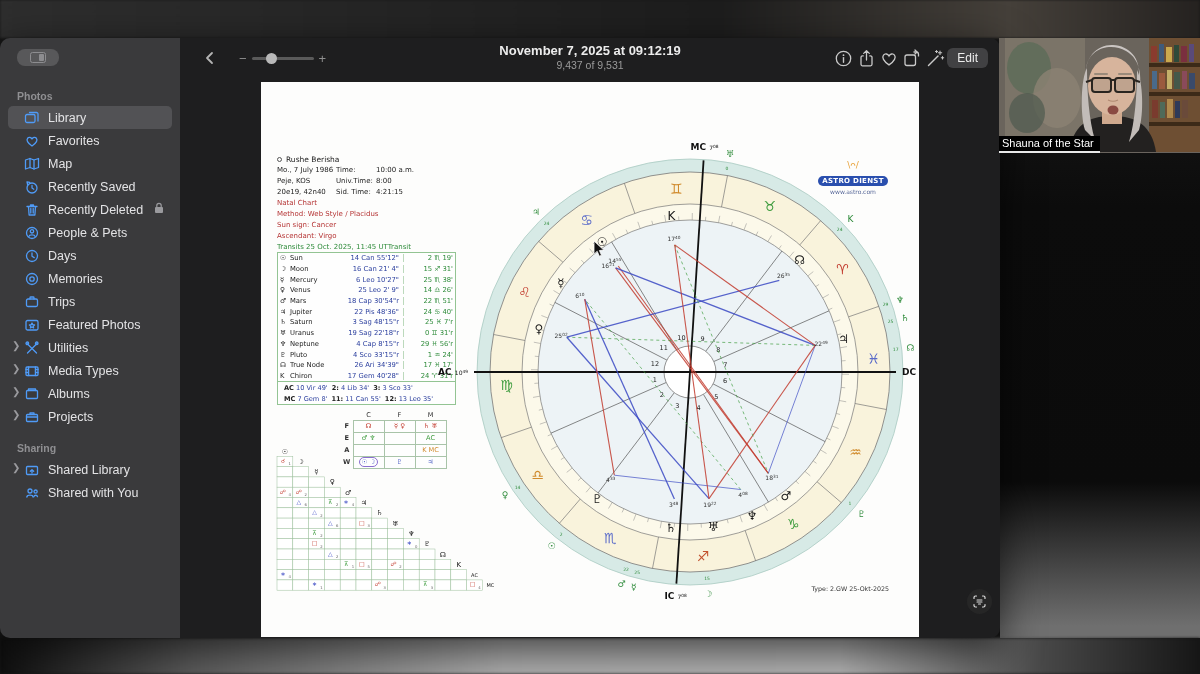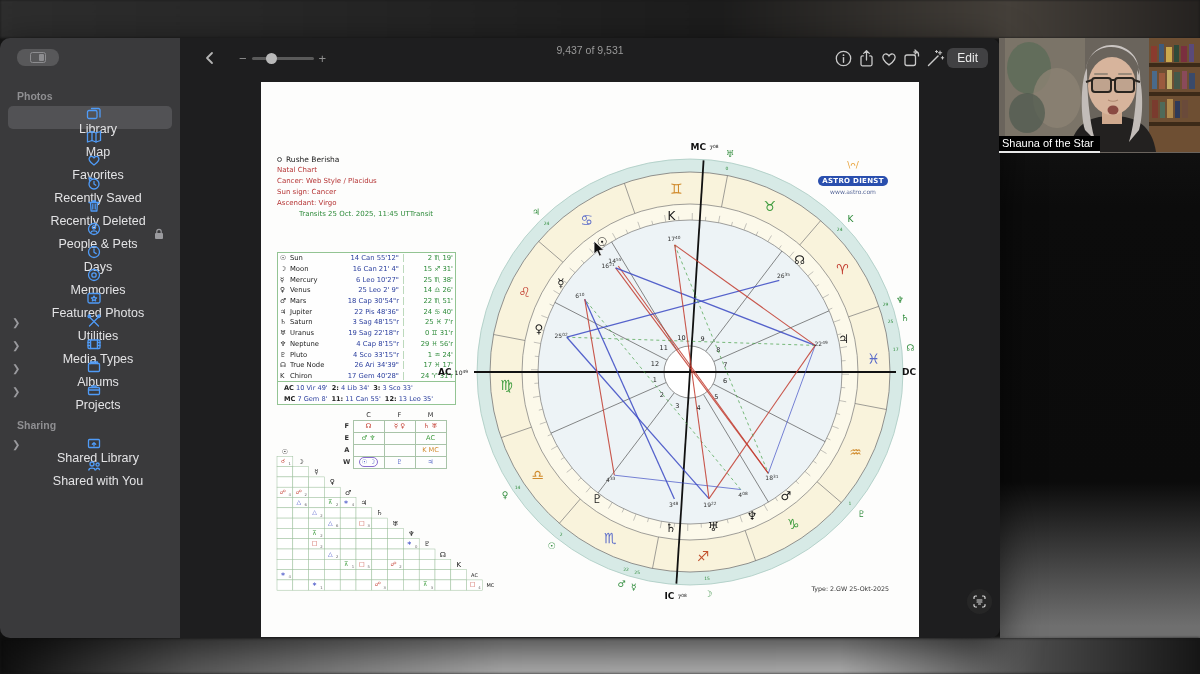--- a/index.html
+++ b/index.html
@@ -19,21 +19,21 @@
 
   
   .photos-window { position:absolute; left:0; top:38px; width:1000px; height:600px;
     border-radius:10px; overflow:hidden; display:flex; box-shadow:0 12px 40px rgba(0,0,0,.65); }
   .sidebar { width:180px; background:#3a3a3c; padding:10px 0 0 0; flex:none; position:relative; }
   .win-pill { position:absolute; left:17px; top:11px; width:42px; height:17px; background:#58585a;
     border-radius:8px; display:flex; align-items:center; justify-content:center; }
   .win-pill svg { display:block; }
   .sb-section-title { color:#8f8f92; font-size:10.5px; font-weight:bold; padding:14px 0 4px 17px; }
   .sb-item { position:relative; height:23px; display:flex; align-items:center; margin:0 8px;
-    padding-left:16px; border-radius:5px; color:#e3e3e5; font-size:12.5px; cursor:default;flex-direction:column; }
+    padding-left:16px; border-radius:5px; color:#e3e3e5; font-size:12.5px; cursor:default; }
   .sb-item.selected { background:#525255; }
   .sb-item .chev { position:absolute; left:4px; top:4px; width:9px; color:#9a9a9e; font-size:10px; }
   .sb-item .sb-ic { width:17px; height:16px; margin-right:7px; flex:none; display:flex; align-items:center; }
   .sb-item .sb-lock { margin-left:auto; margin-right:8px; }
 
   .viewer { flex:1; background:#1e1e1f; position:relative; }
   .toolbar { height:40px; display:flex; align-items:center; position:relative; padding:0 12px; }
   .tb-back { width:24px; height:24px; margin-left:6px; display:flex; align-items:center; justify-content:center; }
   .tb-zoom { display:flex; align-items:center; margin-left:12px; color:#9a9a9a; }
   .tb-zoom .minus,.tb-zoom .plus { font-size:13px; color:#8f8f8f; padding:0 5px; }
@@ -52,21 +52,21 @@
   .vlookup { position:absolute; right:8px; bottom:24px; width:25px; height:25px; border-radius:50%;
     background:rgba(40,40,40,.8); display:flex; align-items:center; justify-content:center; border:none; }
 
   
   .hdr { position:absolute; left:16px; top:72px; width:190px; font-size:7px; line-height:11px; }
   .hdr .nm { font-size:7.5px; display:flex; align-items:center; gap:4px; }
   .nm-circ { width:5px; height:5px; border:1px solid #555; border-radius:50%; display:inline-block; }
   .hdr-grid { display:grid; grid-template-columns:59px 40px auto; }
   .red { color:#b53434; }
   .grn { color:#2e8b3a; }
-  .hdr .tr-line { display:flex; justify-content:center; width:178px; }
+  .hdr .tr-line { display:flex; justify-content:flex-start; width:178px; }
 
   .ptable { position:absolute; left:16px; top:170px; width:179px; border:1px solid #93c493;
     font-size:6.8px; background:rgba(255,255,255,.55); }
   .prow { display:flex; height:10.7px; align-items:center; padding:0 2px; }
   .prow .pg { width:10px; }
   .prow .pn { flex:1; }
   .prow .pv { width:66px; text-align:right; color:#2b3f9e; }
   .prow .pt { width:50px; text-align:right; color:#2e8b3a; border-left:1px solid #bcd9bc; margin-left:4px; }
   .hrows { border-top:1px solid #93c493; font-size:6.6px; }
   .hrow { display:flex; height:11px; align-items:center; padding:0 2px; color:#2b3f9e; }
@@ -121,33 +121,33 @@
               <svg width="16" height="16" viewBox="0 0 16 16" fill="none" stroke="#4f9bf7" stroke-width="1.3" stroke-linecap="round" stroke-linejoin="round">
                 <rect x="1.5" y="4.5" width="9.5" height="8" rx="1.5"></rect>
                 <path d="M5.5 2.5h7A1.5 1.5 0 0 1 14 4v7"></path>
               </svg>
             </span>
             <span>Library</span>
           </div>
           <div class="sb-item">
             <span class="sb-ic">
               <svg width="16" height="16" viewBox="0 0 16 16" fill="none" stroke="#4f9bf7" stroke-width="1.3" stroke-linecap="round" stroke-linejoin="round">
+                <path d="M8 13C3.4 9.9 2.2 7 3.6 5.3 4.9 3.8 7 4.2 8 6c1-1.8 3.1-2.2 4.4-.7C13.8 7 12.6 9.9 8 13Z"></path>
+              </svg>
+            </span>
+            <span>Favorites</span>
+          </div>
+          <div class="sb-item">
+            <span class="sb-ic">
+              <svg width="16" height="16" viewBox="0 0 16 16" fill="none" stroke="#4f9bf7" stroke-width="1.3" stroke-linecap="round" stroke-linejoin="round">
                 <path d="M1.5 4 6 2.5l4 1.5 4.5-1.5v9L10 13 6 11.5l-4.5 1.5Z"></path>
                 <path d="M6 2.5v9M10 4v9"></path>
               </svg>
             </span>
             <span>Map</span>
-          </div>
-          <div class="sb-item">
-            <span class="sb-ic">
-              <svg width="16" height="16" viewBox="0 0 16 16" fill="none" stroke="#4f9bf7" stroke-width="1.3" stroke-linecap="round" stroke-linejoin="round">
-                <path d="M8 13C3.4 9.9 2.2 7 3.6 5.3 4.9 3.8 7 4.2 8 6c1-1.8 3.1-2.2 4.4-.7C13.8 7 12.6 9.9 8 13Z"></path>
-              </svg>
-            </span>
-            <span>Favorites</span>
           </div>
           <div class="sb-item">
             <span class="sb-ic">
               <svg width="16" height="16" viewBox="0 0 16 16" fill="none" stroke="#4f9bf7" stroke-width="1.3" stroke-linecap="round" stroke-linejoin="round">
                 <circle cx="8" cy="9" r="5"></circle>
                 <path d="M8 6.5V9l1.8 1.2M3.6 5.5 3 2.8 5.8 3.4"></path>
               </svg>
             </span>
             <span>Recently Saved</span>
           </div>
@@ -183,20 +183,29 @@
             <span>Days</span>
           </div>
           <div class="sb-item">
             <span class="sb-ic">
               <svg width="16" height="16" viewBox="0 0 16 16" fill="none" stroke="#4f9bf7" stroke-width="1.3" stroke-linecap="round" stroke-linejoin="round">
                 <circle cx="8" cy="8" r="5.5"></circle>
                 <circle cx="8" cy="8" r="2.2"></circle>
               </svg>
             </span>
             <span>Memories</span>
+          </div>
+          <div class="sb-item">
+            <span class="sb-ic">
+              <svg width="16" height="16" viewBox="0 0 16 16" fill="none" stroke="#4f9bf7" stroke-width="1.3" stroke-linecap="round" stroke-linejoin="round">
+                <rect x="2.5" y="5" width="11" height="7.5" rx="1.5"></rect>
+                <path d="M6 5V3.8A.8.8 0 0 1 6.8 3h2.4a.8.8 0 0 1 .8.8V5"></path>
+              </svg>
+            </span>
+            <span>Trips</span>
           </div>
           <div class="sb-item">
             <span class="sb-ic">
               <svg width="16" height="16" viewBox="0 0 16 16" fill="none" stroke="#4f9bf7" stroke-width="1.3" stroke-linecap="round" stroke-linejoin="round">
                 <rect x="2" y="3.5" width="12" height="9.5" rx="1.5"></rect>
                 <path d="m8 6 .8 1.6 1.8.3-1.3 1.2.3 1.8L8 10l-1.6.9.3-1.8-1.3-1.2 1.8-.3Z"></path>
               </svg>
             </span>
             <span>Featured Photos</span>
           </div>
@@ -274,20 +283,21 @@
           </svg>
         </div>
         <div class="tb-zoom">
           <span class="minus">−</span>
           <div class="tb-track">
             <div class="tb-knob"></div>
           </div>
           <span class="plus">+</span>
         </div>
         <div class="tb-title">
+          <div class="t1">November 7, 2025 at 09:12:19</div>
           <div class="t2">9,437 of 9,531</div>
         </div>
         <div class="tb-icons">
           <div class="tb-icon">
             <svg width="19" height="19" viewBox="0 0 19 19">
               <circle cx="9.5" cy="9.5" r="7.2" fill="none" stroke="#c9c9c9" stroke-width="1.3"></circle>
               <circle cx="9.5" cy="6.2" r="0.9" fill="#c9c9c9"></circle>
               <path d="M9.5 8.6v4.6" stroke="#c9c9c9" stroke-width="1.4" stroke-linecap="round"></path>
             </svg>
           </div>
@@ -320,22 +330,33 @@
       </header>
 
       <div class="canvas">
         <div class="photo">
 
           <div class="hdr">
             <div class="nm">
               <span class="nm-circ"></span>
               <span>Rushe Berisha</span>
             </div>
+            <div class="hdr-grid">
+              <span>Mo., 7 July 1986</span>
+              <span>Time:</span>
+              <span>10:00 a.m.</span>
+              <span>Peje, KOS</span>
+              <span>Univ.Time:</span>
+              <span>8:00</span>
+              <span>20e19, 42n40</span>
+              <span>Sid. Time:</span>
+              <span>4:21:15</span>
+            </div>
             <div class="red">Natal Chart</div>
-            <div class="red">Cancer: Web Style / Placidus</div>
+            <div class="red">Method: Web Style / Placidus</div>
             <div class="red">Sun sign: Cancer</div>
             <div class="red">Ascendant: Virgo</div>
             <div class="grn tr-line">
               <span>Transits 25 Oct. 2025, 11:45 UT</span>
               <span>Transit</span>
             </div>
           </div>
 
           <div class="ptable" id="ptable">
               <div class="prow">

